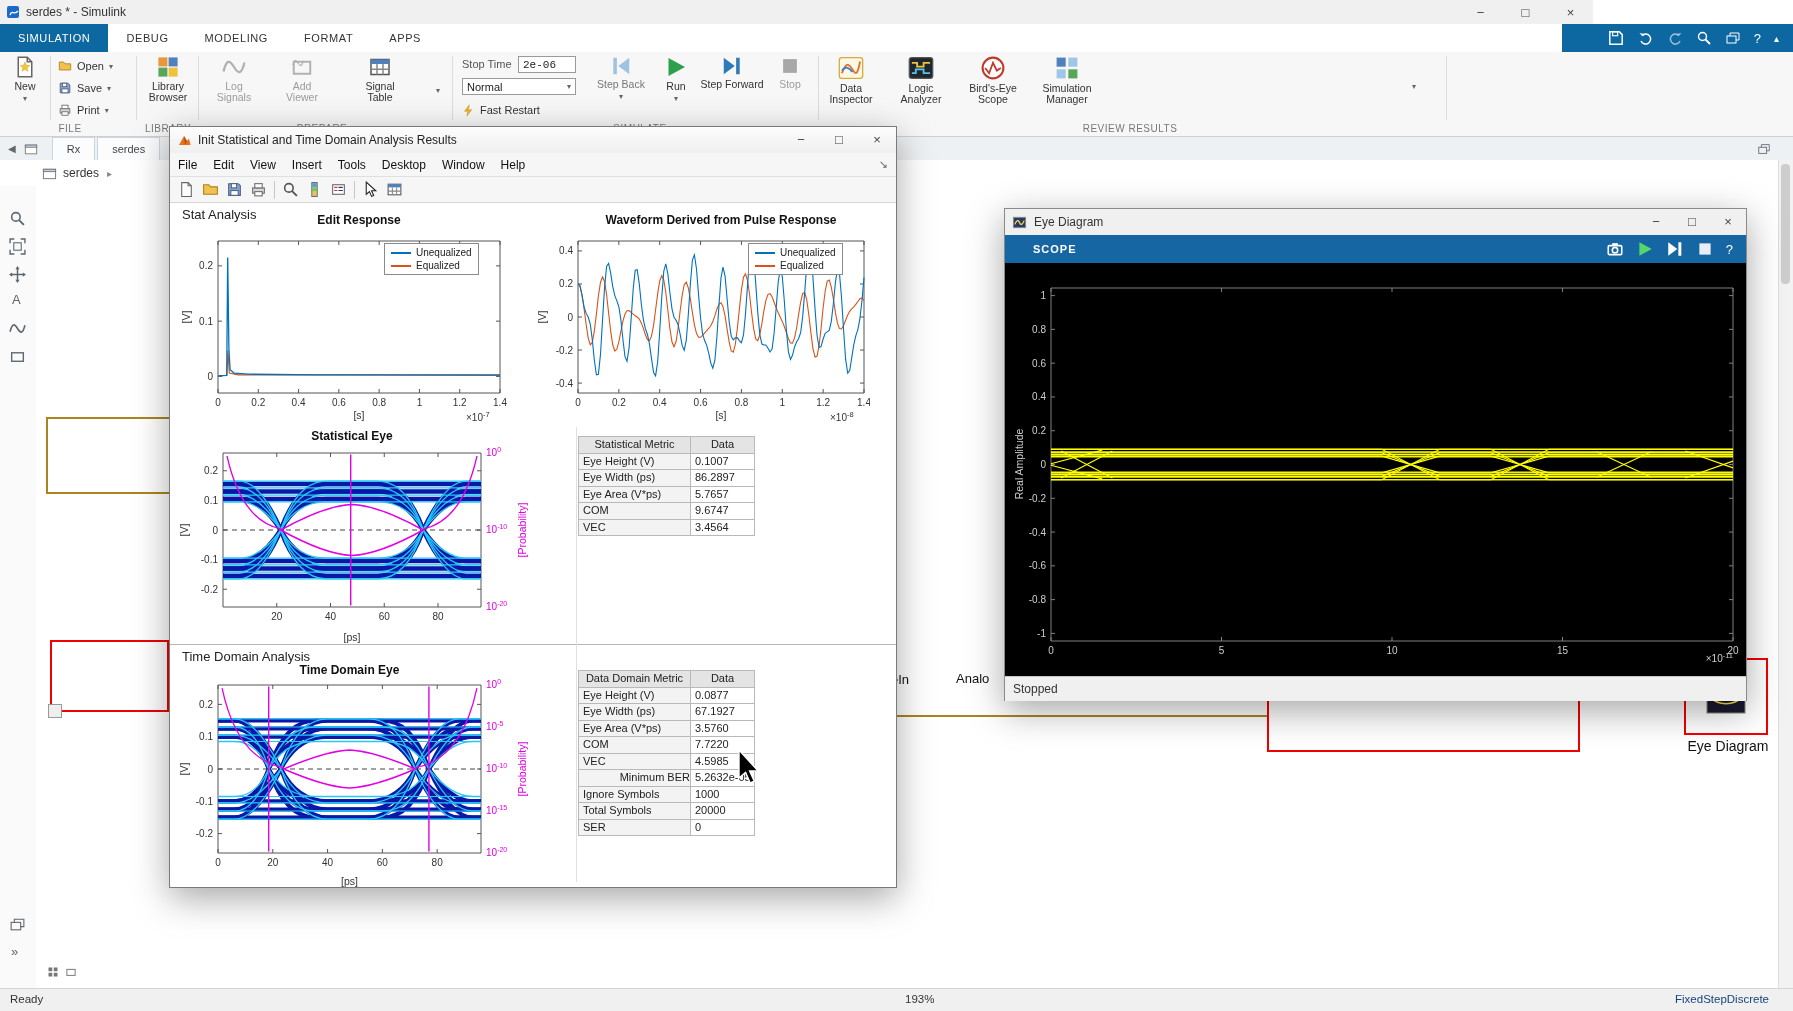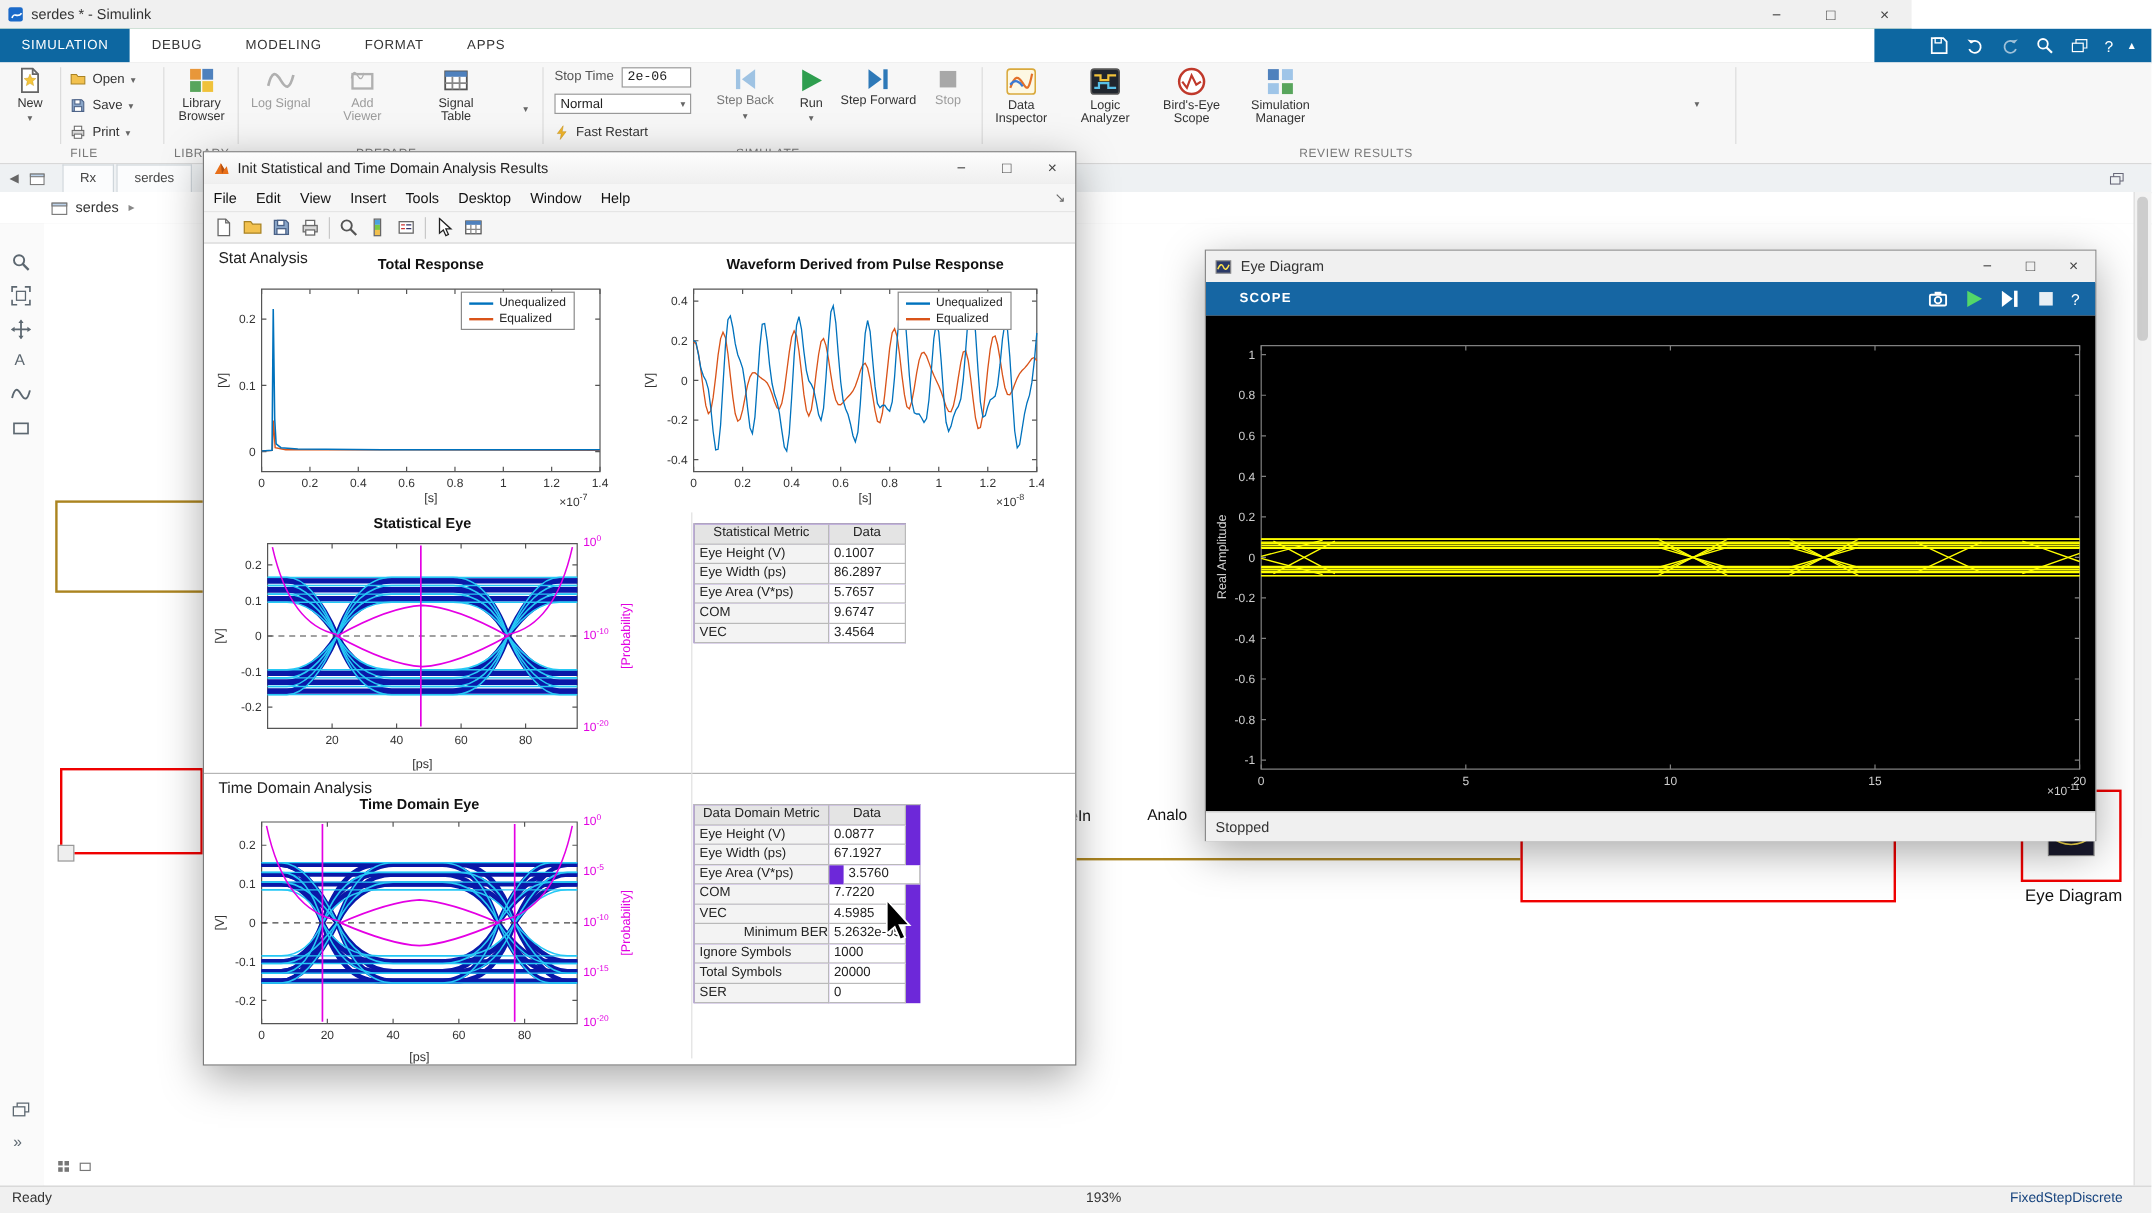--- a/index.html
+++ b/index.html
@@ -314,21 +314,21 @@
       </svg>
     <span class="lab">Library Browser</span>
   </div>
   <div class="rglab" style="left:168px">LIBRARY</div>
   <div class="rsep" style="left:198px"></div>
 
   <div class="bigbtn" style="left:208px;width:52px">
     <svg class="ic" width="24" height="24" style="color:#b0b0b0">
         <use href="#sy-wave"></use>
       </svg>
-    <span class="lab dis">Log Signal</span>
+    <span class="lab dis">Log Signals</span>
   </div>
   <div class="bigbtn" style="left:276px;width:52px">
     <svg class="ic" width="24" height="24" style="color:#b0b0b0">
         <use href="#sy-rect"></use>
         <use href="#sy-wave" x="2" y="2" width="12" height="12"></use>
       </svg>
     <span class="lab dis">Add Viewer</span>
   </div>
   <div class="bigbtn" style="left:352px;width:56px">
     <svg class="ic" width="24" height="24">
@@ -545,21 +545,21 @@
         <use href="#sy-pointer"></use>
       </svg>
     <svg class="ic" width="17" height="17">
         <use href="#sy-table"></use>
       </svg>
   </div>
 
   <span class="secttl" style="left:12px;top:80px">Stat Analysis</span>
 
   <div class="pdiv" id="p-pulse" style="left:0;top:86px;width:364px;height:216px">
-    <div class="ptitle" style="left:48px;top:0;width:282px">Total Response</div>
+    <div class="ptitle" style="left:48px;top:0;width:282px">Edit Response</div>
     <div class="axlab rot" style="left:16px;top:104px">[V]</div>
     <div class="axlab" style="left:48px;top:196px;width:282px">[s]</div>
     <div class="mult" style="left:296px;top:197px"><span>×10</span><sup>-7</sup></div>
   <svg width="364" height="216" style="position: absolute; left: 0px; top: 0px;">
         <path d="M48,28H330V180H48Z" fill="none" stroke="#555" stroke-width="1"></path>
         <path d="M48,180v-4M48,28v4" stroke="#555" stroke-width="1"></path>
         <text x="48" y="193" text-anchor="middle" fill="#333" font-size="10" font-family="Liberation Sans, sans-serif">0</text>
         <path d="M88.28571428571429,180v-4M88.28571428571429,28v4" stroke="#555" stroke-width="1"></path>
         <text x="88.28571428571429" y="193" text-anchor="middle" fill="#333" font-size="10" font-family="Liberation Sans, sans-serif">0.2</text>
         <path d="M128.57142857142858,180v-4M128.57142857142858,28v4" stroke="#555" stroke-width="1"></path>
@@ -821,21 +821,21 @@
       <div class="trow">
         <div class="tcell c0" style="width: 112px; height: 16.5px;">Eye Height (V)</div>
         <div class="tcell c1" style="width: 64px; height: 16.5px;">0.0877</div>
       </div>
       <div class="trow">
         <div class="tcell c0" style="width: 112px; height: 16.5px;">Eye Width (ps)</div>
         <div class="tcell c1" style="width: 64px; height: 16.5px;">67.1927</div>
       </div>
       <div class="trow">
         <div class="tcell c0" style="width: 112px; height: 16.5px;">Eye Area (V*ps)</div>
-        <div class="tcell c1" style="width: 64px; height: 16.5px; margin-left: 12px;">3.5760</div>
+        <div class="tcell c1" style="width: 64px; height: 16.5px;">3.5760</div>
       </div>
       <div class="trow">
         <div class="tcell c0" style="width: 112px; height: 16.5px;">COM</div>
         <div class="tcell c1" style="width: 64px; height: 16.5px;">7.7220</div>
       </div>
       <div class="trow">
         <div class="tcell c0" style="width: 112px; height: 16.5px;">VEC</div>
         <div class="tcell c1" style="width: 64px; height: 16.5px;">4.5985</div>
       </div>
       <div class="trow">

